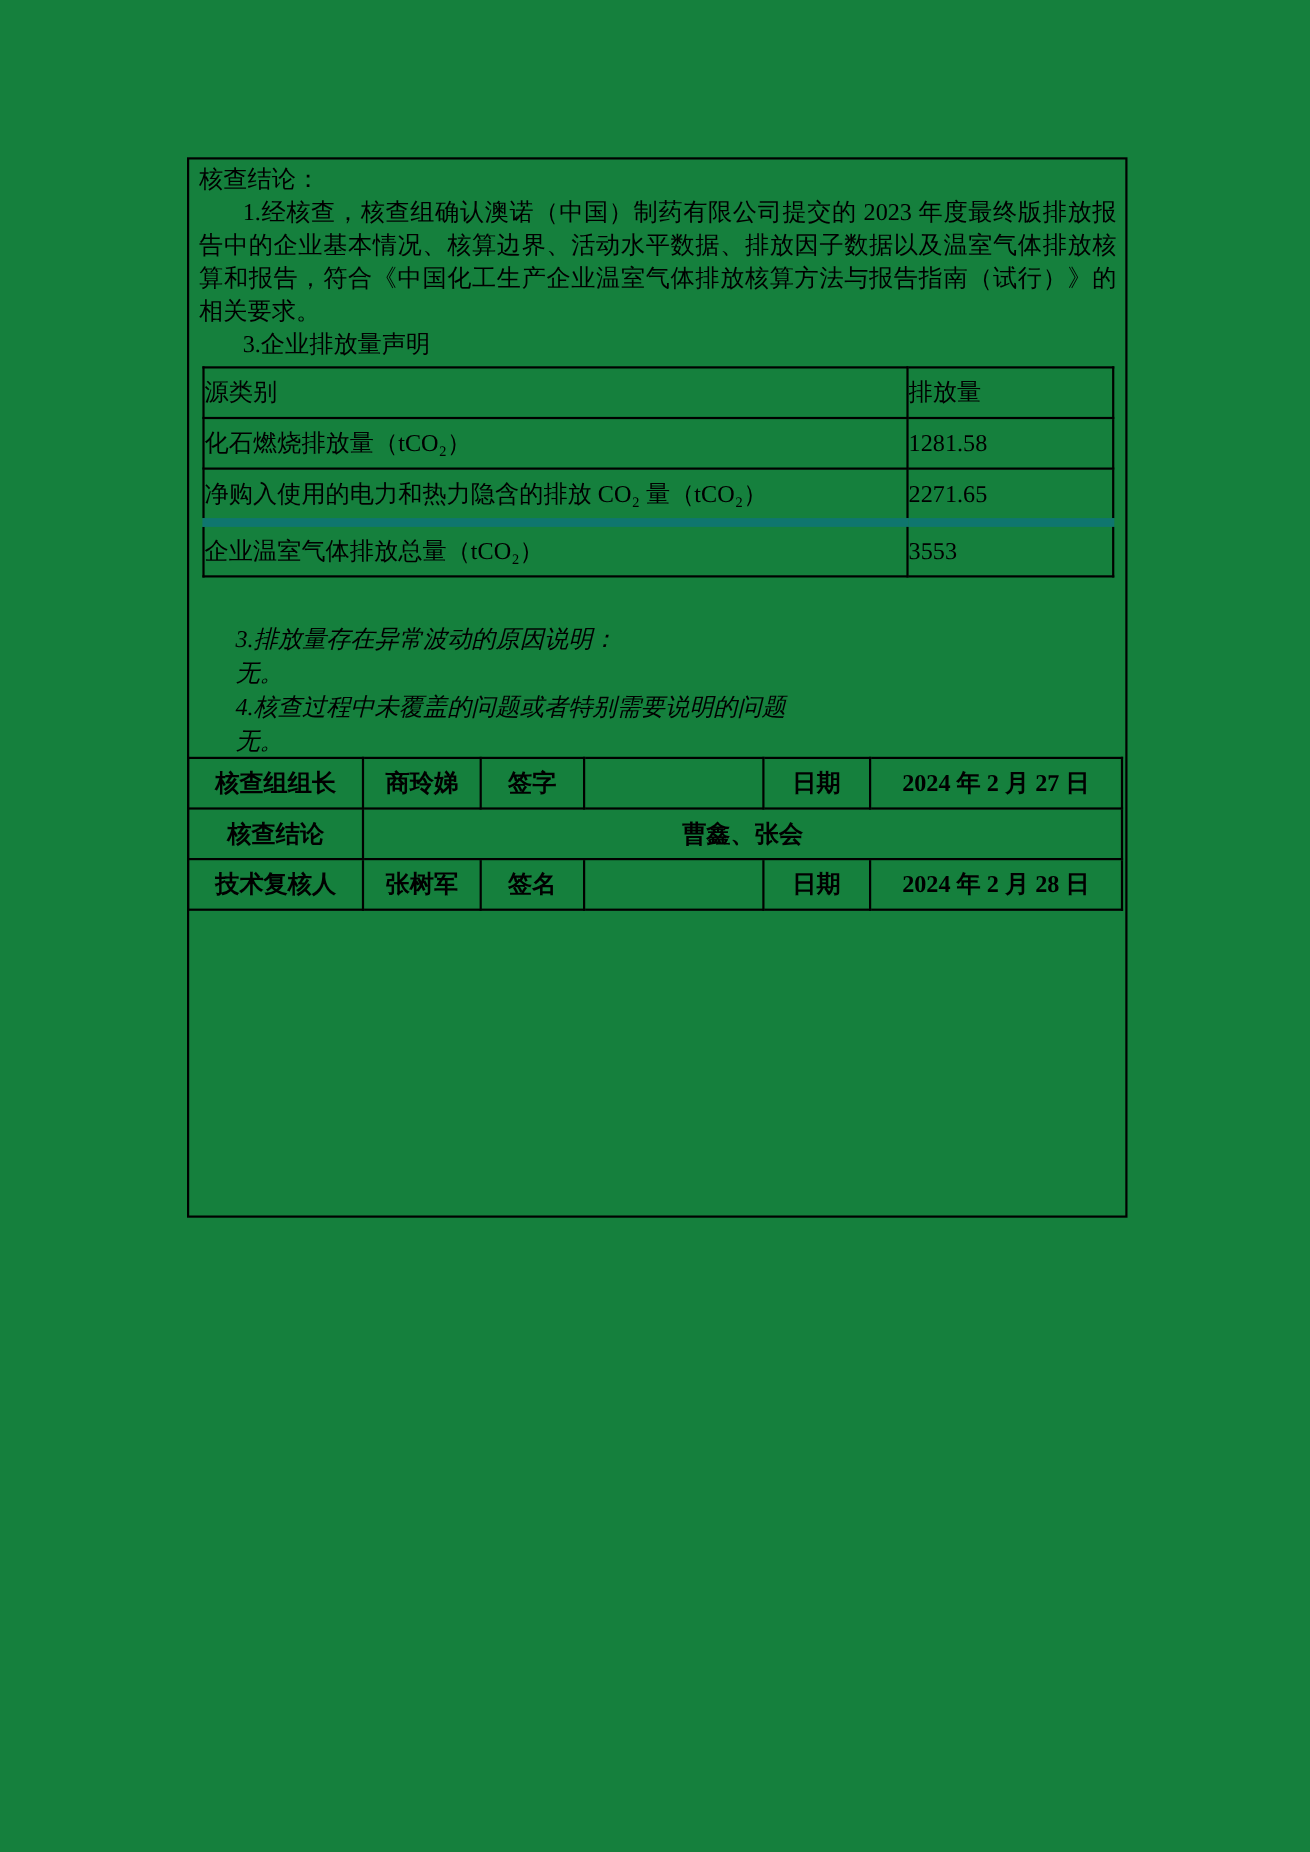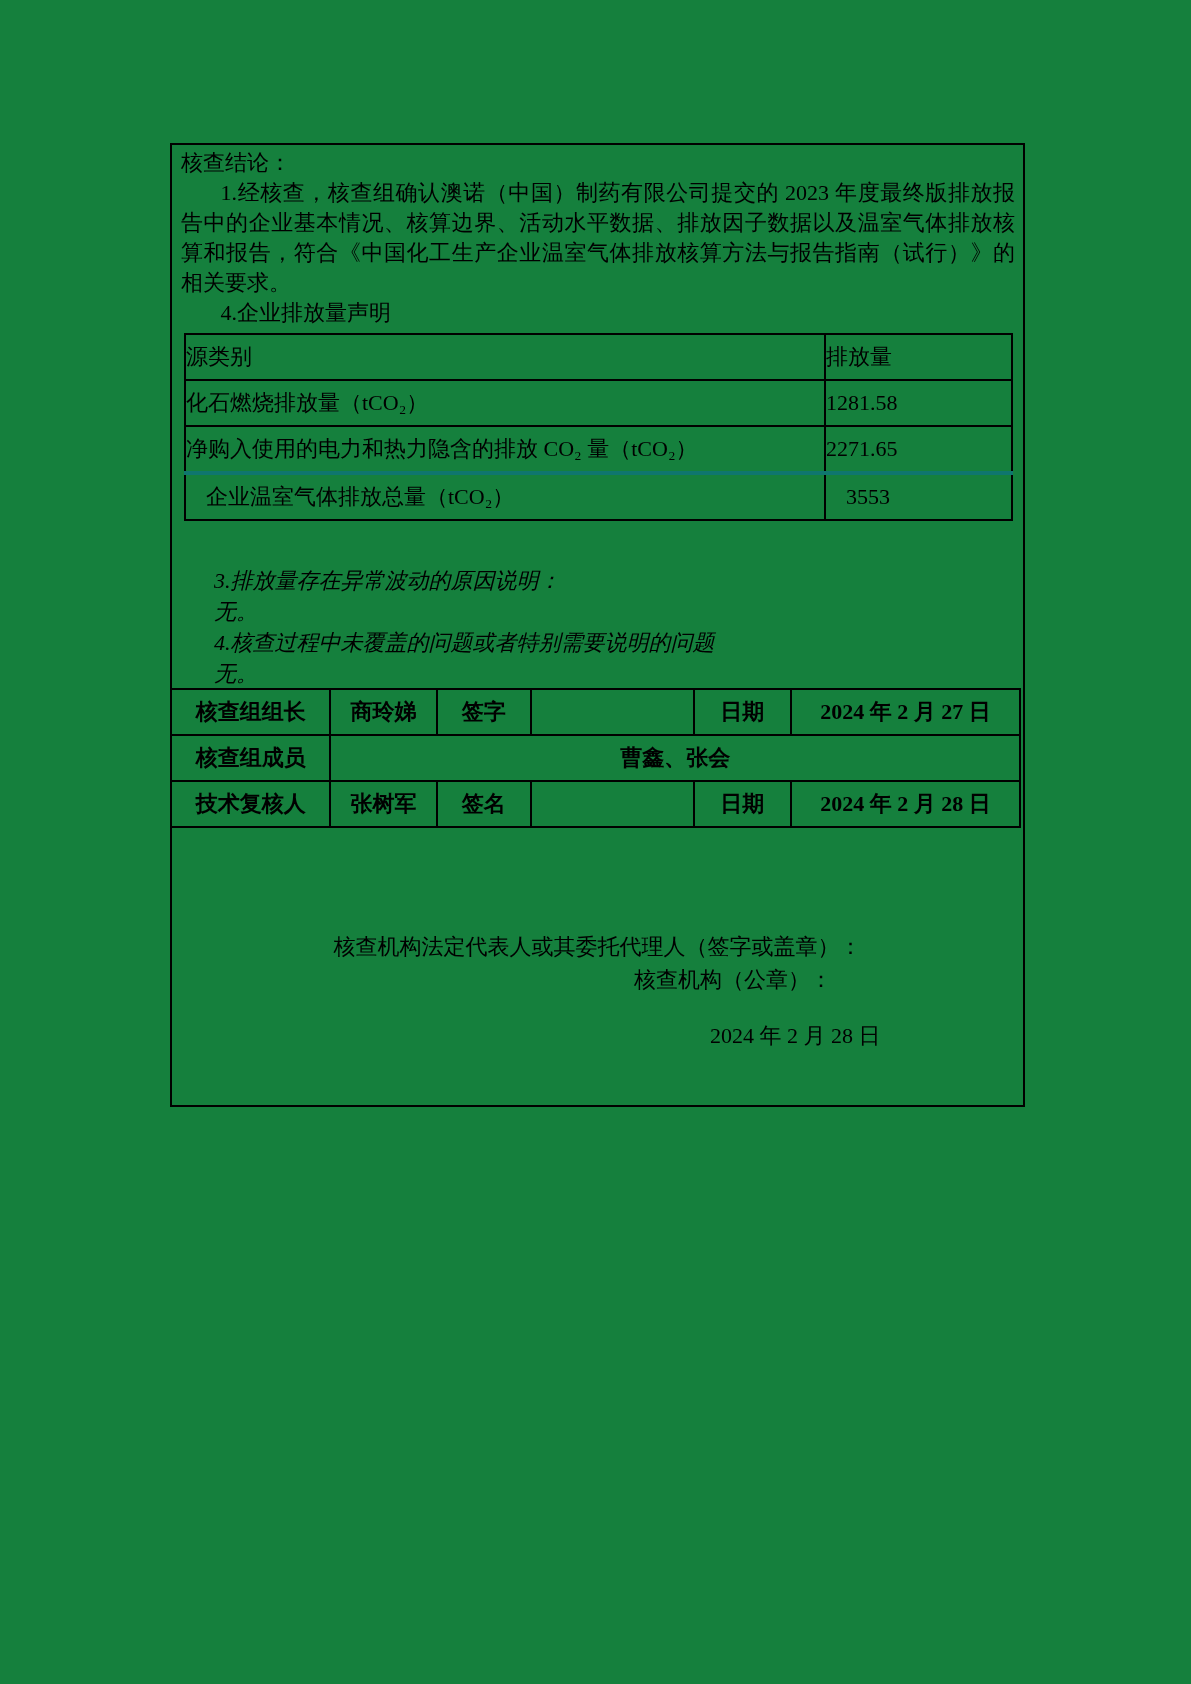--- a/index.html
+++ b/index.html
@@ -42,21 +42,21 @@
   .em-table td {
     border: 2px solid #000000;
     height: 44px;
     text-align: left;
     vertical-align: middle;
     font-size: 22px;
     padding: 0;
     overflow: hidden;
     white-space: nowrap;
   }
-  .em-table tr.total-row td { border-top: 4px solid #0f766e; padding-left: 20px; }
+  .em-table tr.total-row td { border-top: 8px solid #0f766e; }
   
   .notes {
     position: absolute;
     left: 9px; top: 420px; width: 834px;
     font-size: 22px; line-height: 31px;
     text-align: left;
     font-style: italic;
   }
   .notes div { text-indent: 1.5em; }
   
@@ -94,21 +94,21 @@
 </style>
 </head>
 <body>
 
 <div class="page">
   <div class="outer-box">
 
     <div class="conclusion">
       <div class="heading">核查结论：</div>
       <div class="para">1.经核查，核查组确认澳诺（中国）制药有限公司提交的 2023 年度最终版排放报告中的企业基本情况、核算边界、活动水平数据、排放因子数据以及温室气体排放核算和报告，符合《中国化工生产企业温室气体排放核算方法与报告指南（试行）》的相关要求。</div>
-      <div class="single">4.企业排放量声明</div>
+      <div class="single">3.企业排放量声明</div>
     </div>
 
     <table class="em-table">
       <colgroup>
         <col style="width:640px">
         <col style="width:187px">
       </colgroup>
       <tbody>
         <tr>
           <td>源类别</td>
@@ -148,34 +148,29 @@
       <tbody>
         <tr>
           <td>核查组组长</td>
           <td>商玲娣</td>
           <td>签字</td>
           <td></td>
           <td>日期</td>
           <td>2024 年 2 月 27 日</td>
         </tr>
         <tr>
-          <td>核查组成员</td>
+          <td>核查结论</td>
           <td colspan="5">曹鑫、张会</td>
         </tr>
         <tr>
           <td>技术复核人</td>
           <td>张树军</td>
           <td>签名</td>
           <td></td>
           <td>日期</td>
           <td>2024 年 2 月 28 日</td>
         </tr>
       </tbody>
     </table>
 
-    <div class="footer">
-      <div class="f-line1">核查机构法定代表人或其委托代理人（签字或盖章）：</div>
-      <div class="f-line2">核查机构（公章）：</div>
-      <div class="f-date">2024 年 2 月 28 日</div>
-    </div>
 
   </div>
 </div>
 
 </body></html>

